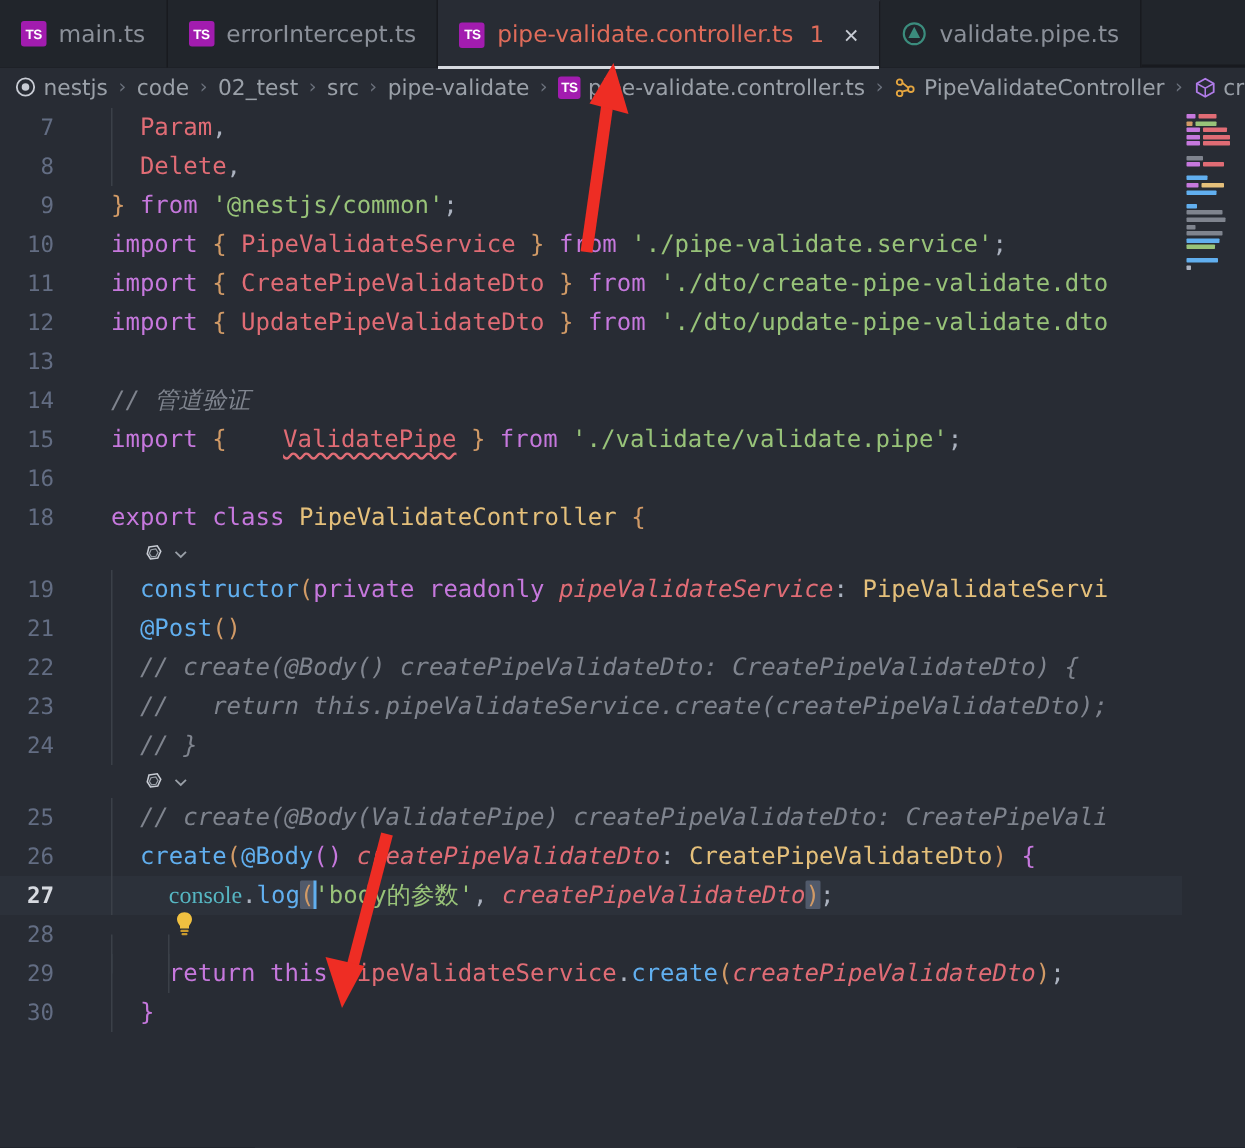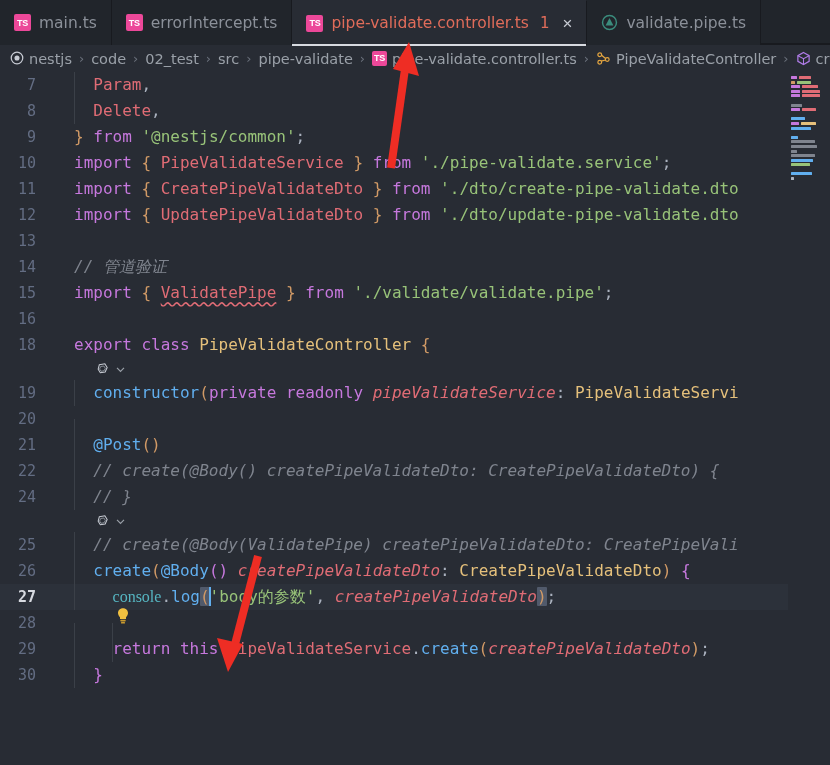--- a/index.html
+++ b/index.html
@@ -30,21 +30,21 @@
     background: #282c34;
     color: #e06c5a;
     border-top: 1px solid transparent;
   }
   .tab.active::after{
     content:""; position:absolute; left:0; right:0; bottom:-1px;
     height:2px; background:#d7dae0;
   }
   .tab-ico { display:inline-flex; width:17px; height:17px; flex:0 0 17px; }
   .ts-ico {
-    background:#ec4899; color:#fff; font-size:9px; font-weight:bold;
+    background:#a21caf; color:#fff; font-size:9px; font-weight:bold;
     font-family:"Liberation Sans", sans-serif;
     display:flex; align-items:center; justify-content:center;
     border-radius:2px; letter-spacing:-0.3px;
   }
   .ng-ico { color:#3b8c7d; }
   .tab-badge { color:#e06c5a; font-size:15px; margin-left:3px; }
   .tab-close {
     color:#c8ccd4; font-size:17px; line-height:1; margin-left:5px;
     font-family:"Liberation Sans", sans-serif; cursor:pointer;
   }
@@ -100,21 +100,21 @@
   .fn      { color:#61afef; }
   .type    { color:#e5c07b; }
   .var     { color:#e06c75; }
   .varit   { color:#e06c75; font-style:italic; }
   .punc    { color:#abb2bf; }
   .brkt1   { color:#d19a66; }
   .brkt2   { color:#c678dd; }
   .prop    { color:#56b6c2;font-family:Liberation Serif, serif; }
   .cmt     { color:#7f848e; font-style:italic; }
   .dec     { color:#61afef; }
-  .err     { text-decoration: underline wavy #e06c75; text-underline-offset:3px;}
+  .err     { text-decoration: underline wavy #e06c75; text-underline-offset:3px;margin-left:28px;}
   .mbrkt   { background:#515a6b; border-radius:1px;}
   .caret   { display:inline-block; width:2px; height:19px; background:#61afef;
              vertical-align:-4px; margin:0 -1px;}
 
   
   .bulb { position:absolute; left:2px; top:4px; width:16px; height:18px;}
 
   
   .minimap {
     position:absolute; right:0; top:0; width:42px; bottom:0;
@@ -311,38 +311,38 @@
           </svg>
         </span>
       </div>
 
       <div class="row">
         <span class="ln">19</span>
         <span class="gutter-extra"></span>
         <span class="code"><span class="iguide" style="left:0px;"></span>  <span class="fn">constructor</span><span class="brkt1">(</span><span class="kw">private</span> <span class="kw">readonly</span> <span class="varit">pipeValidateService</span><span class="punc">:</span> <span class="type">PipeValidateServi</span></span>
       </div>
 
-      <div class="row">
-        <span class="ln">20</span>
-        <span class="gutter-extra"></span>
-        <span class="code"><span class="iguide" style="left:0px;"></span></span>
-      </div>
 
       <div class="row">
         <span class="ln">21</span>
         <span class="gutter-extra"></span>
         <span class="code"><span class="iguide" style="left:0px;"></span>  <span class="dec">@Post</span><span class="brkt1">()</span></span>
       </div>
 
       <div class="row">
         <span class="ln">22</span>
         <span class="gutter-extra"></span>
         <span class="code cmt"><span class="iguide" style="left:0px;"></span>  // create(@Body() createPipeValidateDto: CreatePipeValidateDto) {</span>
       </div>
 
+      <div class="row">
+        <span class="ln">23</span>
+        <span class="gutter-extra"></span>
+        <span class="code cmt"><span class="iguide" style="left:0px;"></span>  //   return this.pipeValidateService.create(createPipeValidateDto);</span>
+      </div>
 
       <div class="row">
         <span class="ln">24</span>
         <span class="gutter-extra"></span>
         <span class="code cmt"><span class="iguide" style="left:0px;"></span>  // }</span>
       </div>
 
       <div class="lensrow">
         <span class="ln"></span>
         <span class="gutter-extra"></span>

